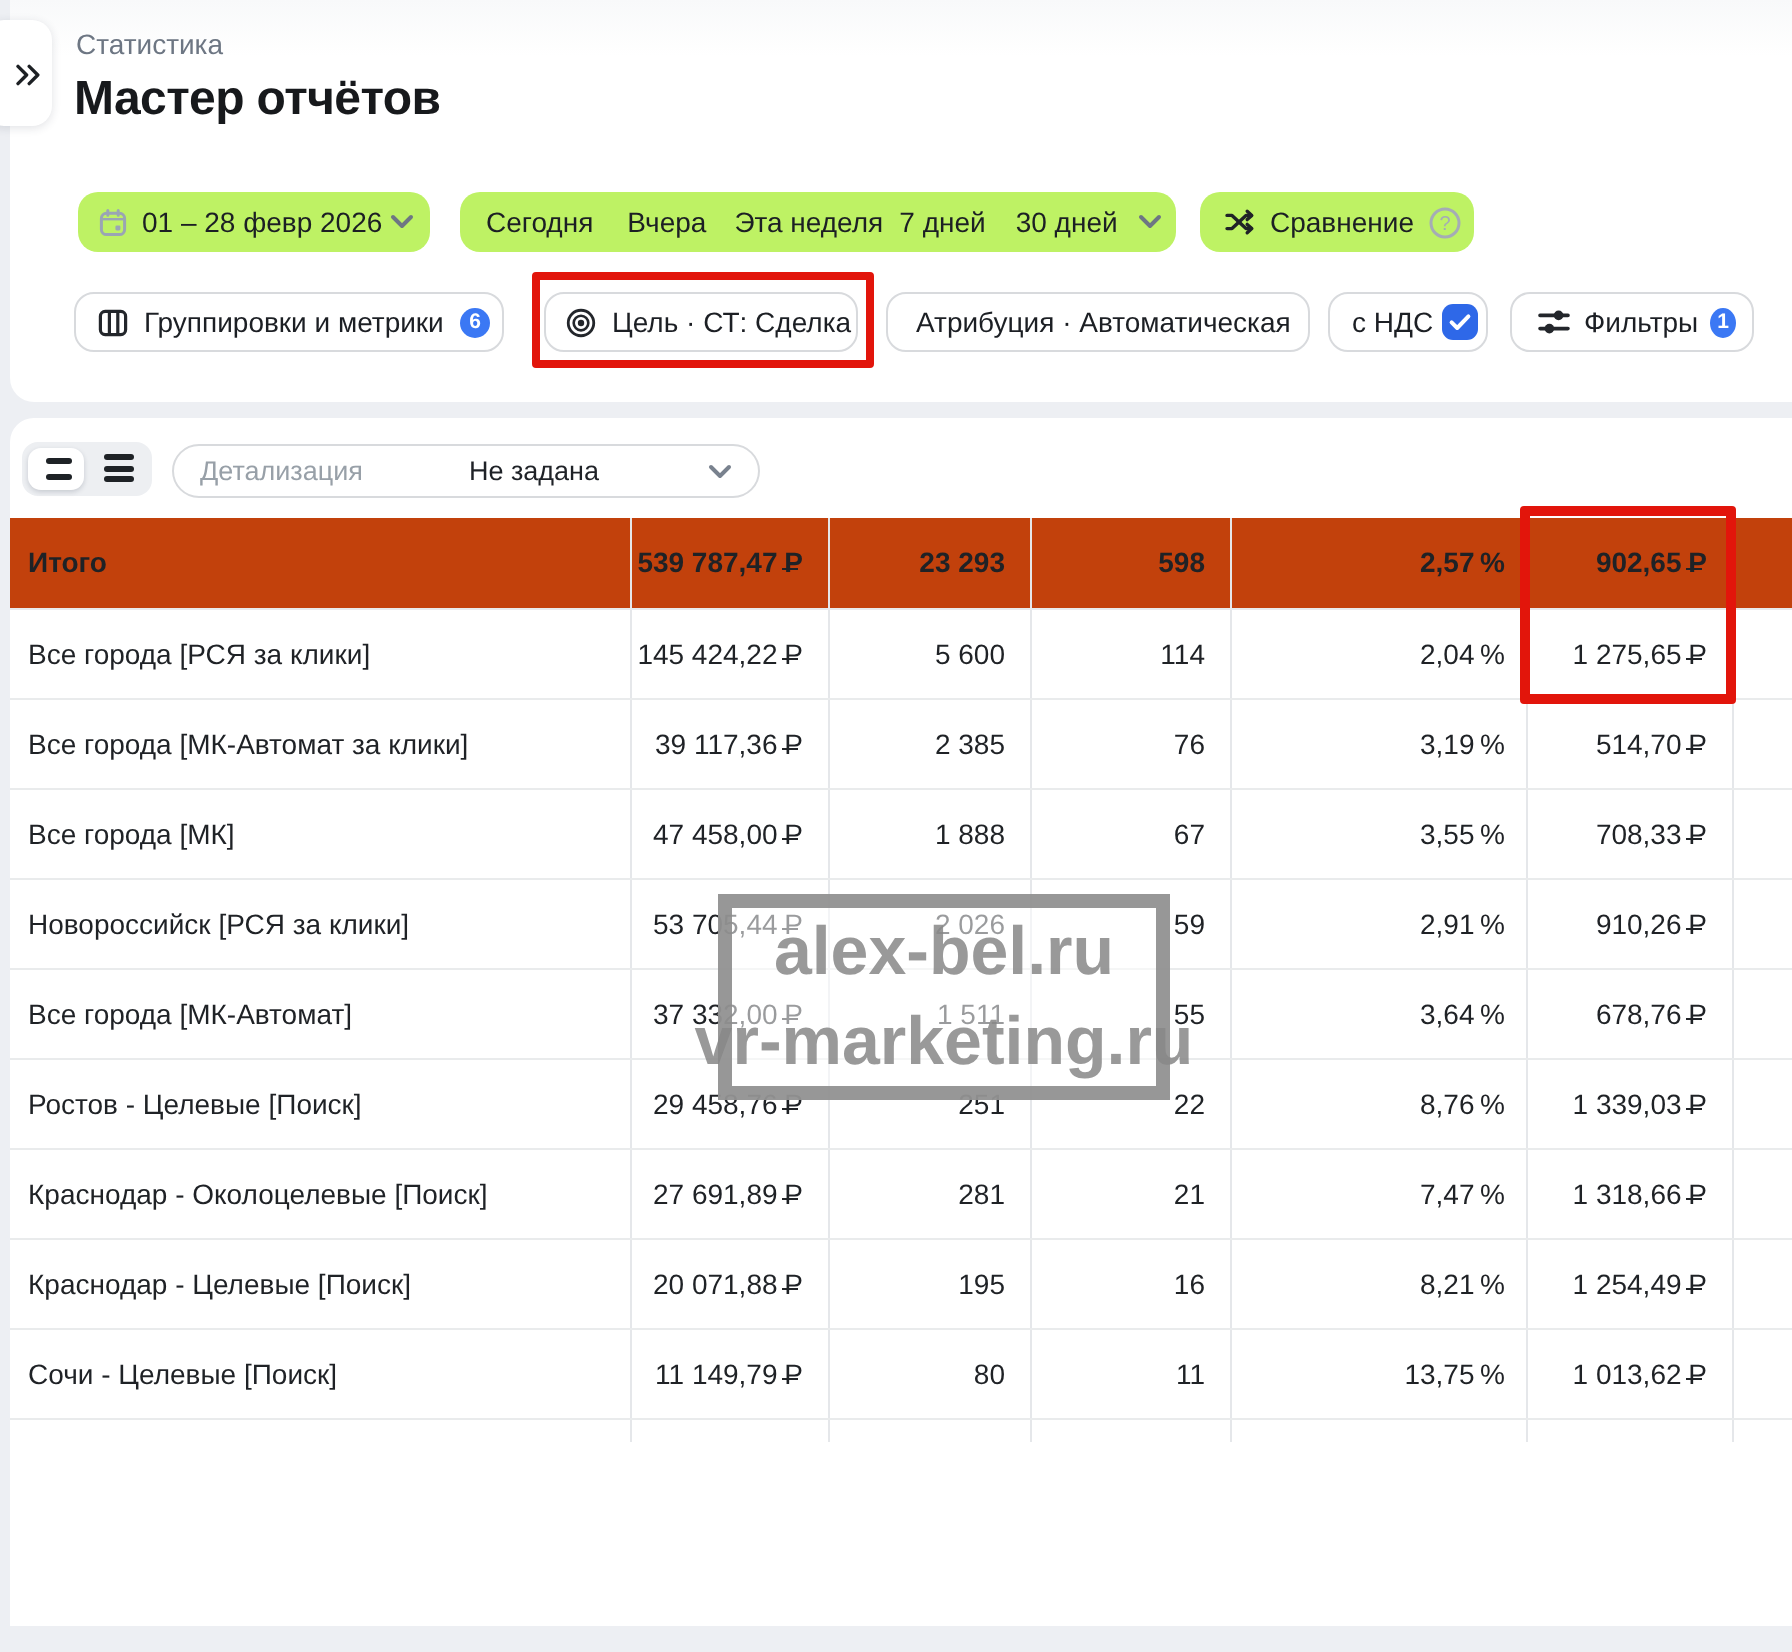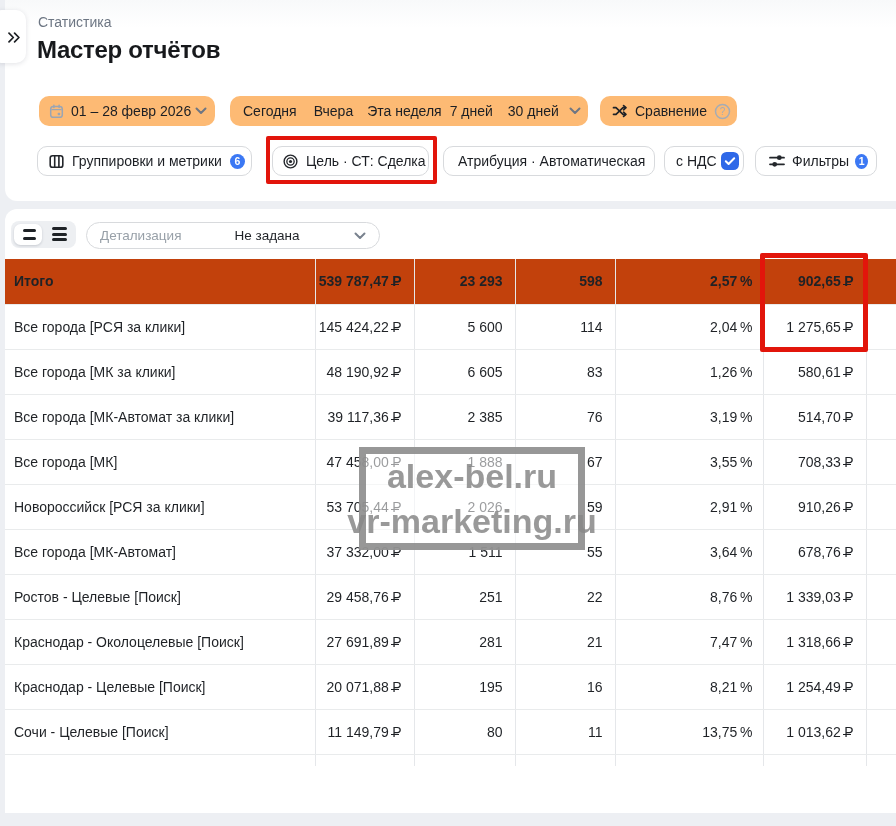--- a/index.html
+++ b/index.html
@@ -11,21 +11,21 @@
   background:linear-gradient(180deg,#f8f9fa 0,#fff 28px);
   border-radius:0 0 0 12px; }
 .tab { position:absolute; left:-8px; top:10px; width:34px; height:53px; background:#fff;
   border-radius:10px; box-shadow:0 1px 5px rgba(40,50,70,.14); }
 .tab svg { position:absolute; right:6px; top:22px; }
 .crumb { position:absolute; left:38px; top:14px; font-size:14px; color:#6d7683; }
 .title { position:absolute; left:37px; top:36px; font-size:24px; font-weight:700; color:#17191c; letter-spacing:-.3px; }
 
 .row1 { position:absolute; left:39px; top:96px; height:30px; }
 .row2 { position:absolute; left:37px; top:146px; height:30px; }
-.pill { position:absolute; top:0; height:30px; background:#fdba74; border-radius:10px;
+.pill { position:absolute; top:0; height:30px; background:#bef264; border-radius:10px;
   display:flex; align-items:center; font-size:14px; color:#1c1f24; white-space:nowrap; }
 .wbtn { position:absolute; top:0; height:30px; background:#fff; border:1px solid #d8dadd; border-radius:10px;
   display:flex; align-items:center; font-size:14px; color:#1c1f24; white-space:nowrap; }
 .badge { width:15px; height:15px; border-radius:50%; background:#3b78f4; color:#fff;
   font-size:10.5px; font-weight:700; display:flex; align-items:center; justify-content:center; }
 .seg span { padding:0; }
 .redbox { position:absolute; border:4px solid #e2150b; z-index:30; }
 
 .card { position:absolute; left:5px; top:209px; width:891px; height:604px; background:#fff;
   border-radius:12px 0 0 0; }
@@ -196,29 +196,20 @@
     <tr>
       <td class="name">Все города [РСЯ за клики]</td>
       <td class="num">145 424,22 <span class="rb">Р</span></td>
       <td class="num">5 600</td>
       <td class="num">114</td>
       <td class="num" style="padding-right:10px;">2,04 %</td>
       <td class="num">1 275,65 <span class="rb">Р</span></td>
           <td></td>
     </tr>
     <tr>
-      <td class="name">Все города [МК за клики]</td>
-      <td class="num">48 190,92 <span class="rb">Р</span></td>
-      <td class="num">6 605</td>
-      <td class="num">83</td>
-      <td class="num" style="padding-right:10px;">1,26 %</td>
-      <td class="num">580,61 <span class="rb">Р</span></td>
-          <td></td>
-    </tr>
-    <tr>
       <td class="name">Все города [МК-Автомат за клики]</td>
       <td class="num">39 117,36 <span class="rb">Р</span></td>
       <td class="num">2 385</td>
       <td class="num">76</td>
       <td class="num" style="padding-right:10px;">3,19 %</td>
       <td class="num">514,70 <span class="rb">Р</span></td>
           <td></td>
     </tr>
     <tr>
       <td class="name">Все города [МК]</td>

